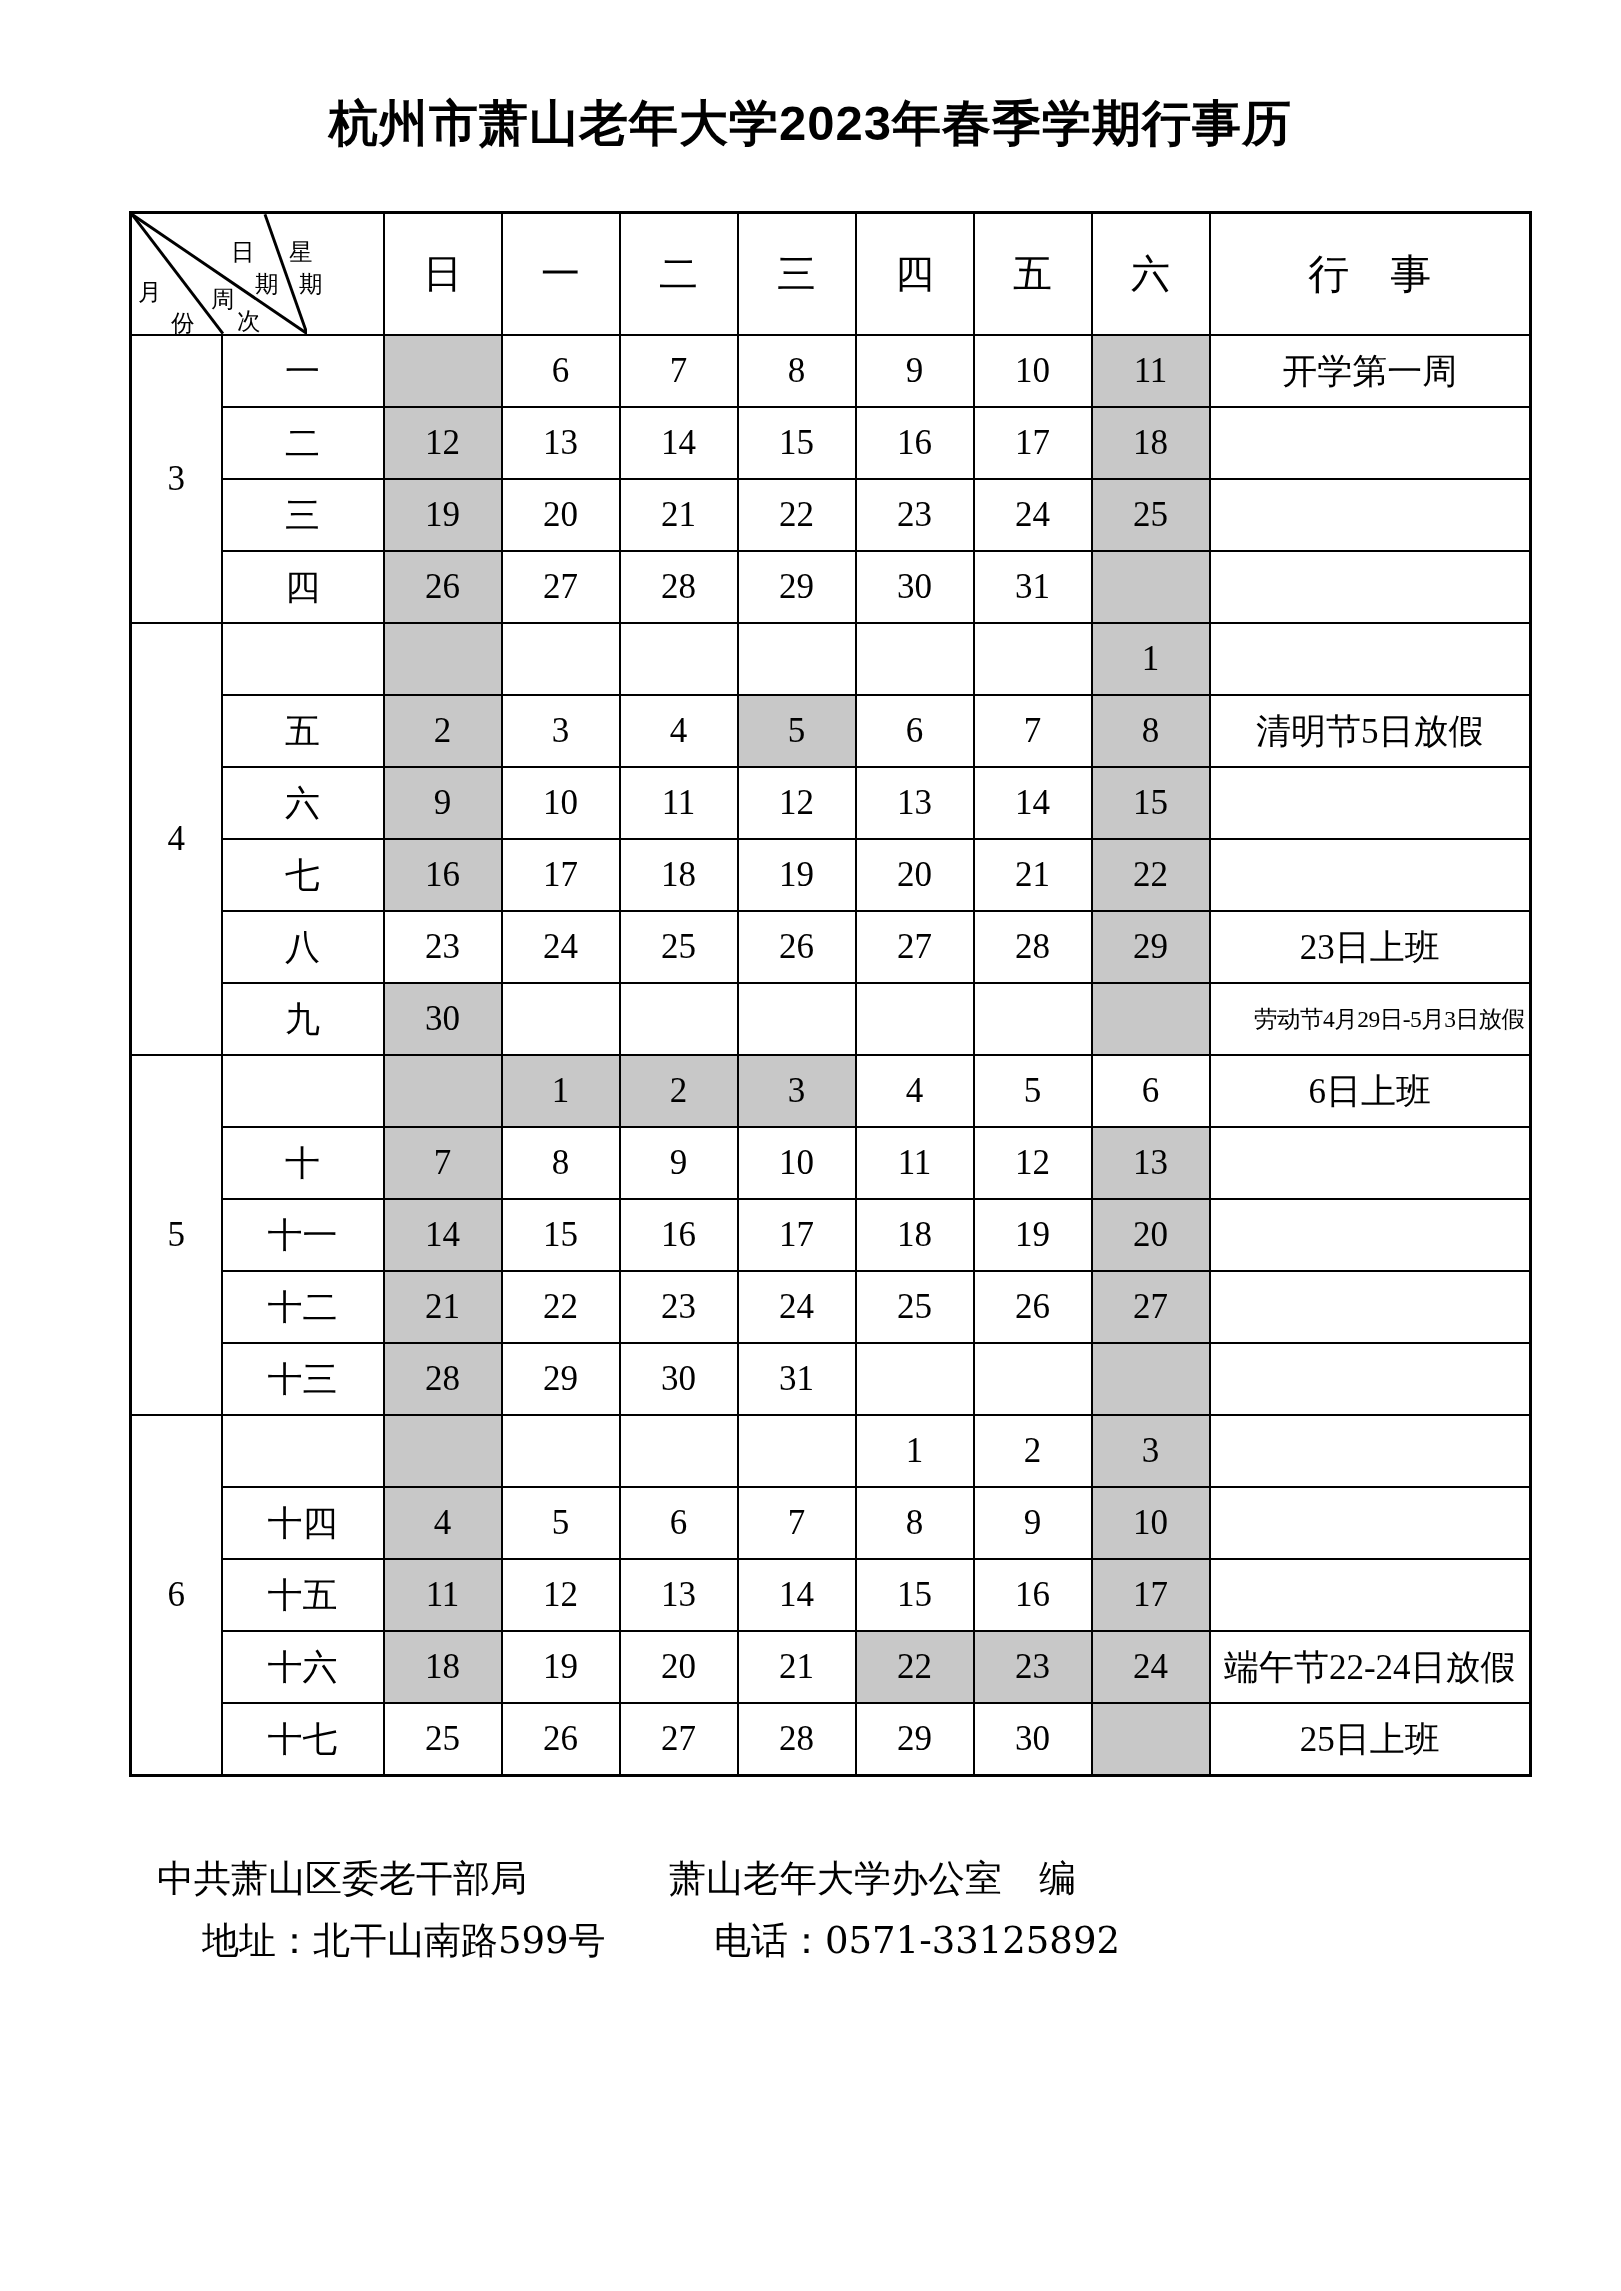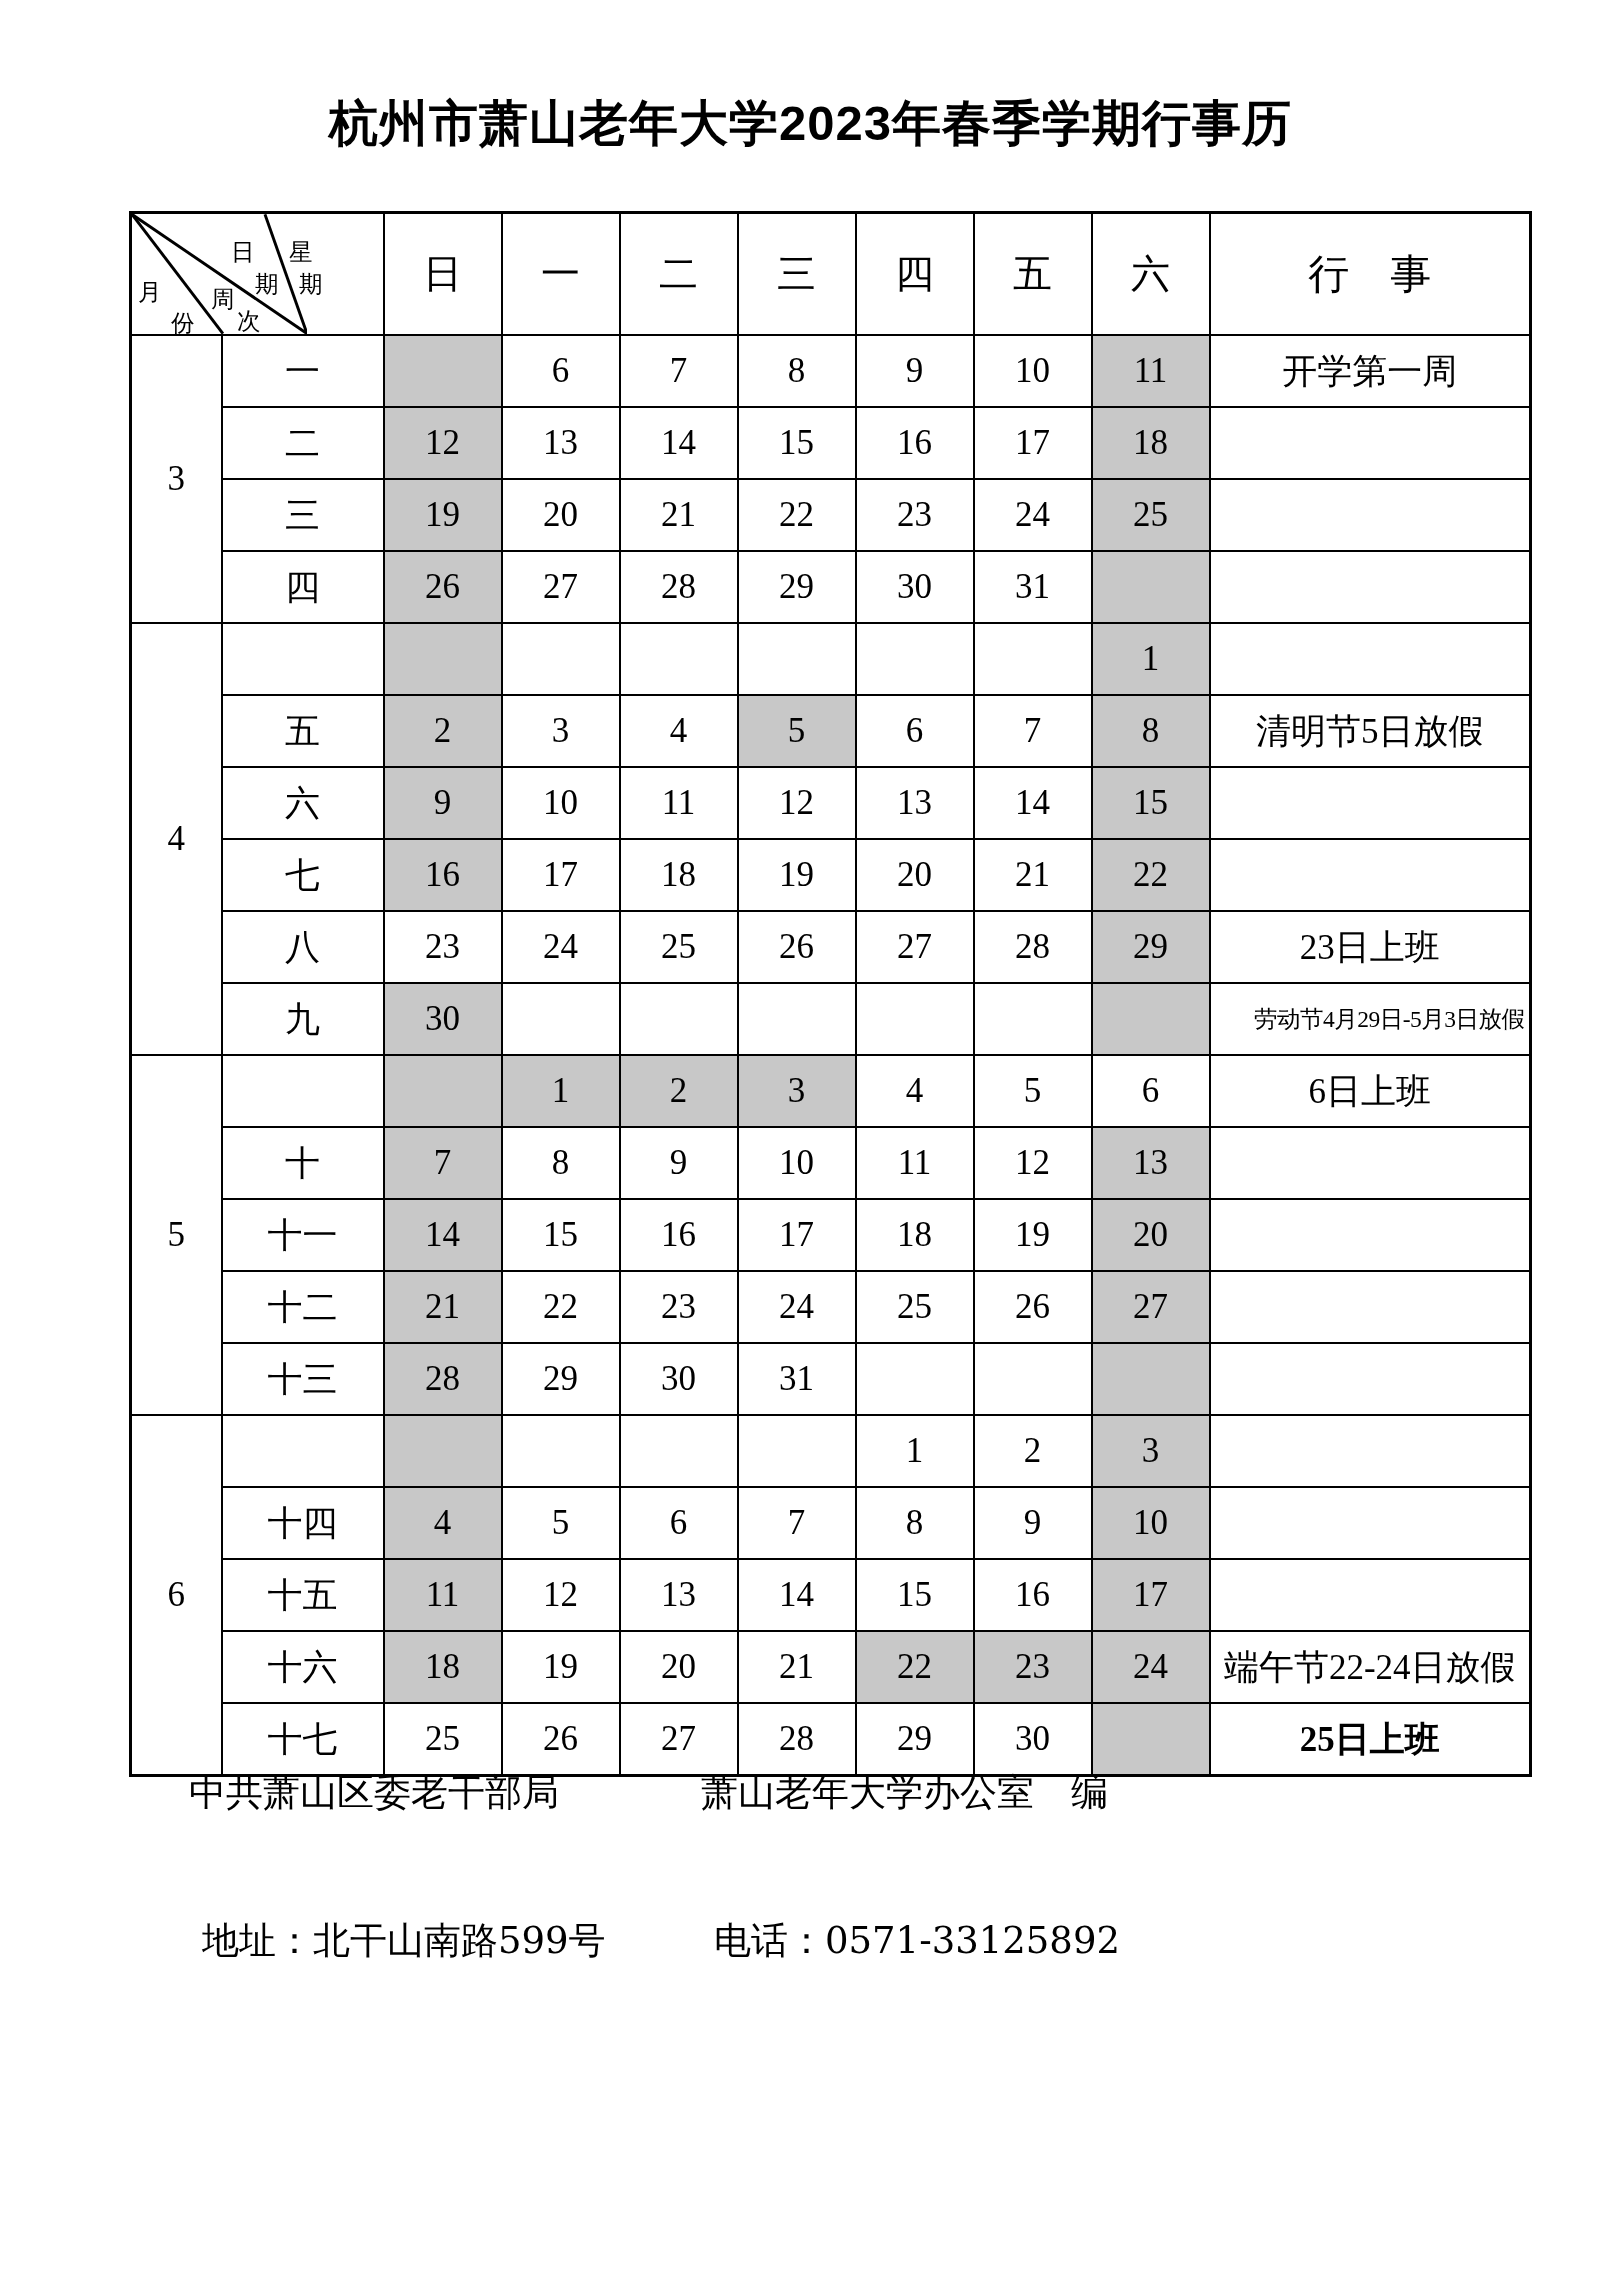--- a/index.html
+++ b/index.html
@@ -21,21 +21,21 @@
     }
     table.cal tr.head td { height: 120px; font-size: 39px; }
     table.cal tr.body td { height: 70px; }
     td.shade { background: #c8c8c8; }
     td.month { font-family: "Liberation Sans", "DejaVu Sans", sans-serif; font-size: 37px; }
     td.week { font-size: 39px; }
     td.event {
       font-family: "Liberation Sans", "DejaVu Sans", sans-serif; font-weight: bold; font-size: 34px;
     }
     td.event.small { font-size: 23.5px; letter-spacing: -0.5px; padding-left: 39px; }
-    td.event.normal { font-weight: bold; }
+    td.event.normal { font-weight: normal; }
     th.corner, td.corner { position: relative; }
     .corner-wrap { position: relative; width: 100%; height: 120px; }
     .corner-wrap svg { position: absolute; left: 0; top: 0; }
     .corner-label {
       position: absolute; font-family: "DejaVu Serif", "Liberation Serif", serif;
       font-size: 23.5px; line-height: 23.5px;
     }
     .footer {
       position: absolute; left: 157px; font-family: "DejaVu Serif", "Liberation Serif", serif;
       font-size: 37px; line-height: 43px; white-space: pre;
@@ -309,15 +309,15 @@
         <td>27</td>
         <td>28</td>
         <td>29</td>
         <td>30</td>
         <td class="shade"></td>
         <td class="event normal">25日上班</td>
       </tr>
     </tbody>
 </table>
 
-<div class="footer" style="top:1771px;margin-left:32px;"><span style="width:512px;">中共萧山区委老干部局</span><span>萧山老年大学办公室　编</span></div>
+<div class="footer" style="top:1857px;"><span style="width:512px;">中共萧山区委老干部局</span><span>萧山老年大学办公室　编</span></div>
 <div class="footer" style="top:1919px;"><span style="width:512px;margin-left:45px;">地址：北干山南路599号</span><span>电话：0571-33125892</span></div>
 
 
 </body></html>

